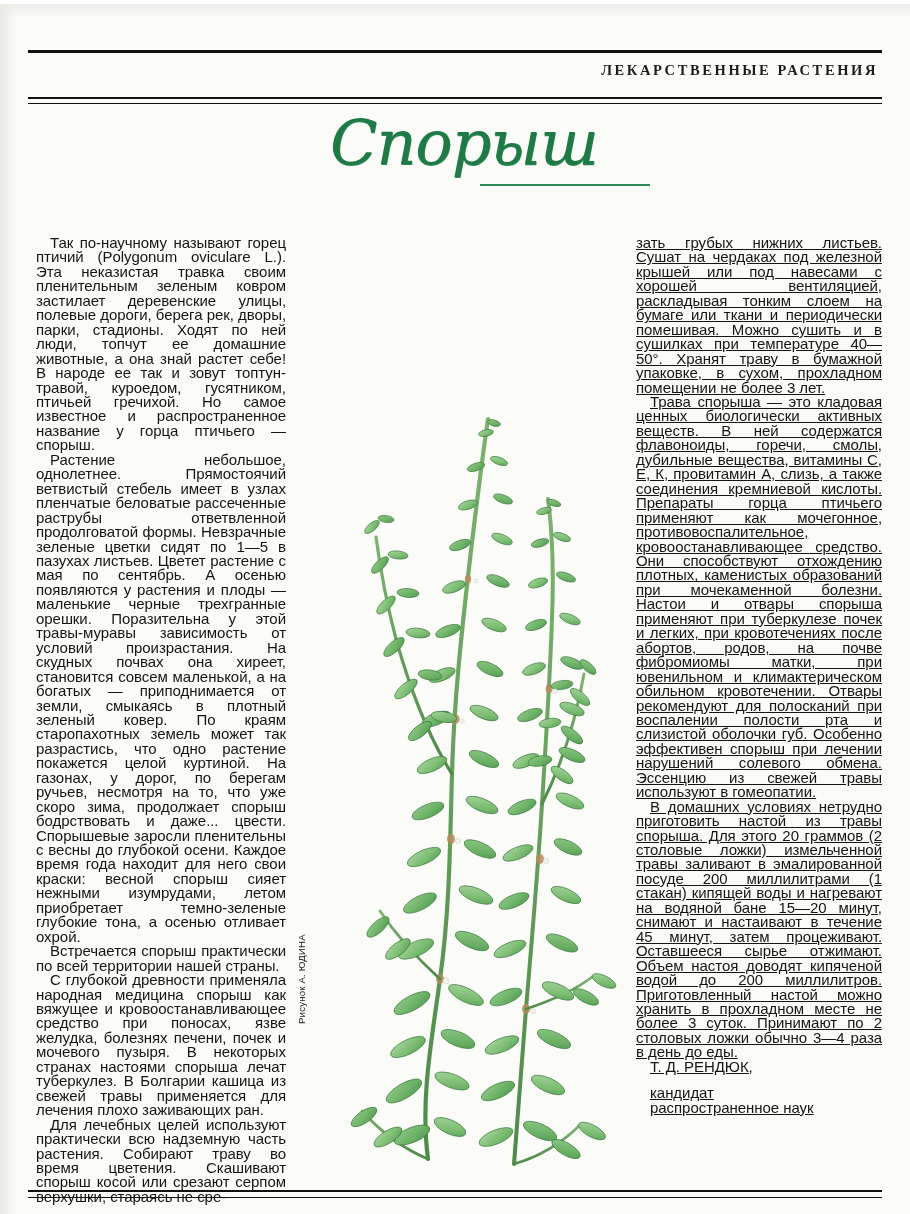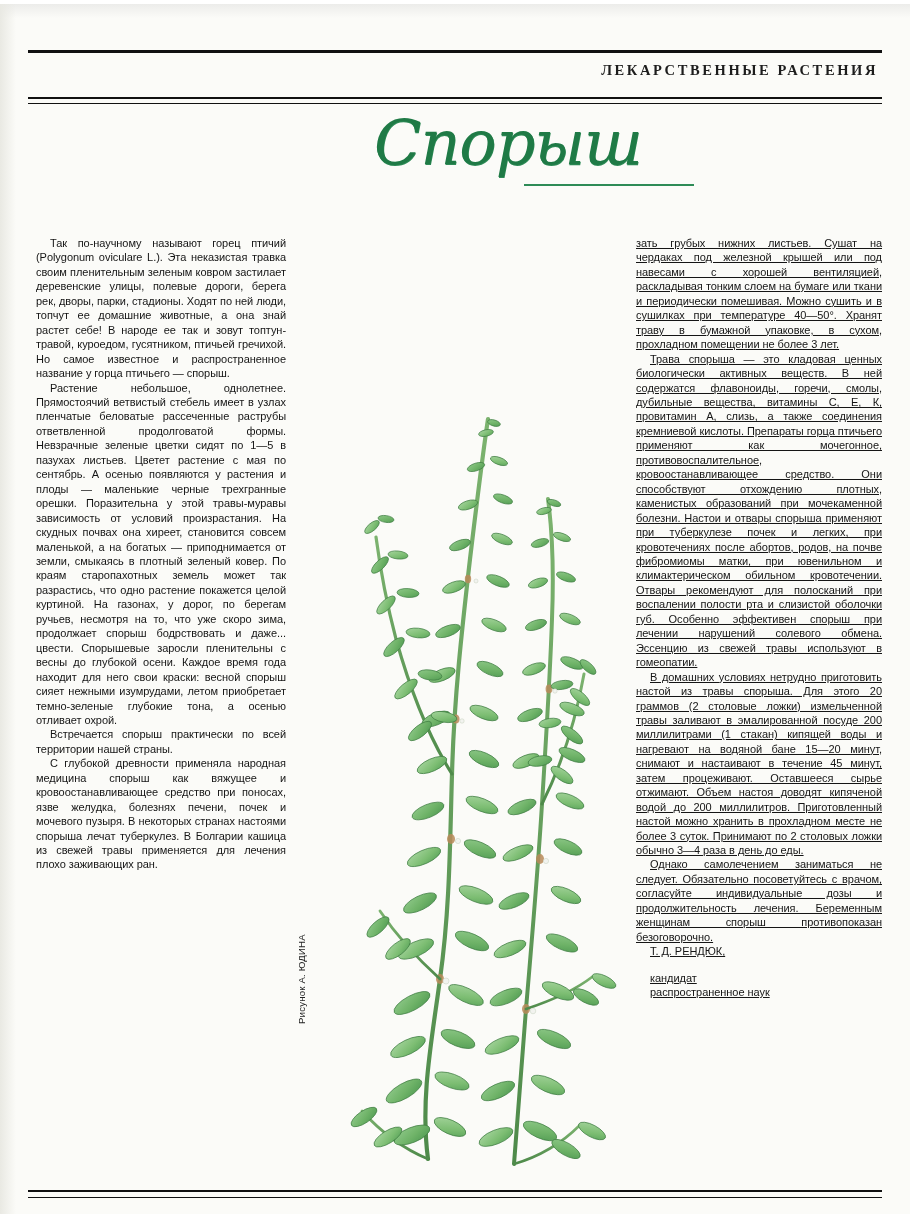--- a/index.html
+++ b/index.html
@@ -56,21 +56,20 @@
     font-family: "Liberation Serif", serif;
   }
 
   
   .masthead {
     position: absolute;
     left: 330px;
     top: 108px;
     width: 320px;
     height: 90px;
-    margin-left: 44px;
   }
   .masthead-title {
     font-family: "DejaVu Serif", serif;
     font-style: italic;
     font-size: 62px;
     color: #1f7a46;
     line-height: 1;
     letter-spacing: -1px;
     text-shadow: 0.5px 0.5px 0 #2e8b57;
   }
@@ -82,21 +81,21 @@
     height: 2px;
     background: #2e8b57;
   }
 
   
   .col {
     position: absolute;
     top: 232px;
     width: 250px;
     font-family: "Liberation Sans", sans-serif;
-    font-size: 11px;
+    font-size: 15px;
     line-height: 14.45px;
     text-align: justify;
     color: #151515;
     letter-spacing: -0.05px;
   }
   .col p {
     margin: 0;
     text-indent: 14px;
   }
   .col p.noindent { text-indent: 0; }
@@ -339,27 +338,27 @@
     </svg>
   </div>
 
   <div class="credit">Рисунок А. ЮДИНА</div>
 
   <div class="col col-left">
     <p>Так по-научному называют горец птичий (Polygonum oviculare L.). Эта неказистая травка своим пленительным зеленым ковром застилает деревенские улицы, полевые дороги, берега рек, дворы, парки, стадионы. Ходят по ней люди, топчут ее домашние животные, а она знай растет себе! В народе ее так и зовут топтун-травой, куроедом, гусятником, птичьей гречихой. Но самое известное и распространенное название у горца птичьего — спорыш.</p>
     <p>Растение небольшое, однолетнее. Прямостоячий ветвистый стебель имеет в узлах пленчатые беловатые рассеченные раструбы ответвленной продолговатой формы. Невзрачные зеленые цветки сидят по 1—5 в пазухах листьев. Цветет растение с мая по сентябрь. А осенью появляются у растения и плоды — маленькие черные трехгранные орешки. Поразительна у этой травы-муравы зависимость от условий произрастания. На скудных почвах она хиреет, становится совсем маленькой, а на богатых — приподнимается от земли, смыкаясь в плотный зеленый ковер. По краям старопахотных земель может так разрастись, что одно растение покажется целой куртиной. На газонах, у дорог, по берегам ручьев, несмотря на то, что уже скоро зима, продолжает спорыш бодрствовать и даже... цвести. Спорышевые заросли пленительны с весны до глубокой осени. Каждое время года находит для него свои краски: весной спорыш сияет нежными изумрудами, летом приобретает темно-зеленые глубокие тона, а осенью отливает охрой.</p>
     <p>Встречается спорыш практически по всей территории нашей страны.</p>
     <p>С глубокой древности применяла народная медицина спорыш как вяжущее и кровоостанавливающее средство при поносах, язве желудка, болезнях печени, почек и мочевого пузыря. В некоторых странах настоями спорыша лечат туберкулез. В Болгарии кашица из свежей травы применяется для лечения плохо заживающих ран.</p>
+    <p>Для лечебных целей используют практически всю надземную часть растения. Собирают траву во время цветения. Скашивают спорыш косой или срезают серпом верхушки, стараясь не сре-</p>
   </div>
 
   <div class="col col-right">
     <p class="noindent">зать грубых нижних листьев. Сушат на чердаках под железной крышей или под навесами с хорошей вентиляцией, раскладывая тонким слоем на бумаге или ткани и периодически помешивая. Можно сушить и в сушилках при температуре 40—50°. Хранят траву в бумажной упаковке, в сухом, прохладном помещении не более 3 лет.</p>
     <p>Трава спорыша — это кладовая ценных биологически активных веществ. В ней содержатся флавоноиды, горечи, смолы, дубильные вещества, витамины С, Е, К, провитамин А, слизь, а также соединения кремниевой кислоты. Препараты горца птичьего применяют как мочегонное, противовоспалительное, кровоостанавливающее средство. Они способствуют отхождению плотных, каменистых образований при мочекаменной болезни. Настои и отвары спорыша применяют при туберкулезе почек и легких, при кровотечениях после абортов, родов, на почве фибромиомы матки, при ювенильном и климактерическом обильном кровотечении. Отвары рекомендуют для полосканий при воспалении полости рта и слизистой оболочки губ. Особенно эффективен спорыш при лечении нарушений солевого обмена. Эссенцию из свежей травы используют в гомеопатии.</p>
     <p>В домашних условиях нетрудно приготовить настой из травы спорыша. Для этого 20 граммов (2 столовые ложки) измельченной травы заливают в эмалированной посуде 200 миллилитрами (1 стакан) кипящей воды и нагревают на водяной бане 15—20 минут, снимают и настаивают в течение 45 минут, затем процеживают. Оставшееся сырье отжимают. Объем настоя доводят кипяченой водой до 200 миллилитров. Приготовленный настой можно хранить в прохладном месте не более 3 суток. Принимают по 2 столовых ложки обычно 3—4 раза в день до еды.</p>
-    <p>Однако самолечением заниматься не следует. Обязательно посоветуйтесь с врачом, согласуйте индивидуальные дозы и продолжительность лечения. Беременным женщинам спорыш противопоказан безоговорочно.</p>
     <p class="sign">Т. Д. РЕНДЮК,</p>
     <p class="sign" style="margin-top:12px">кандидат</p>
     <p class="sign" style="margin-top:0">распространенное наук</p>
   </div>
 
   <div class="rule-bottom"></div>
   <div class="rule-bottom2"></div>
 </div>
 
 </body></html>

